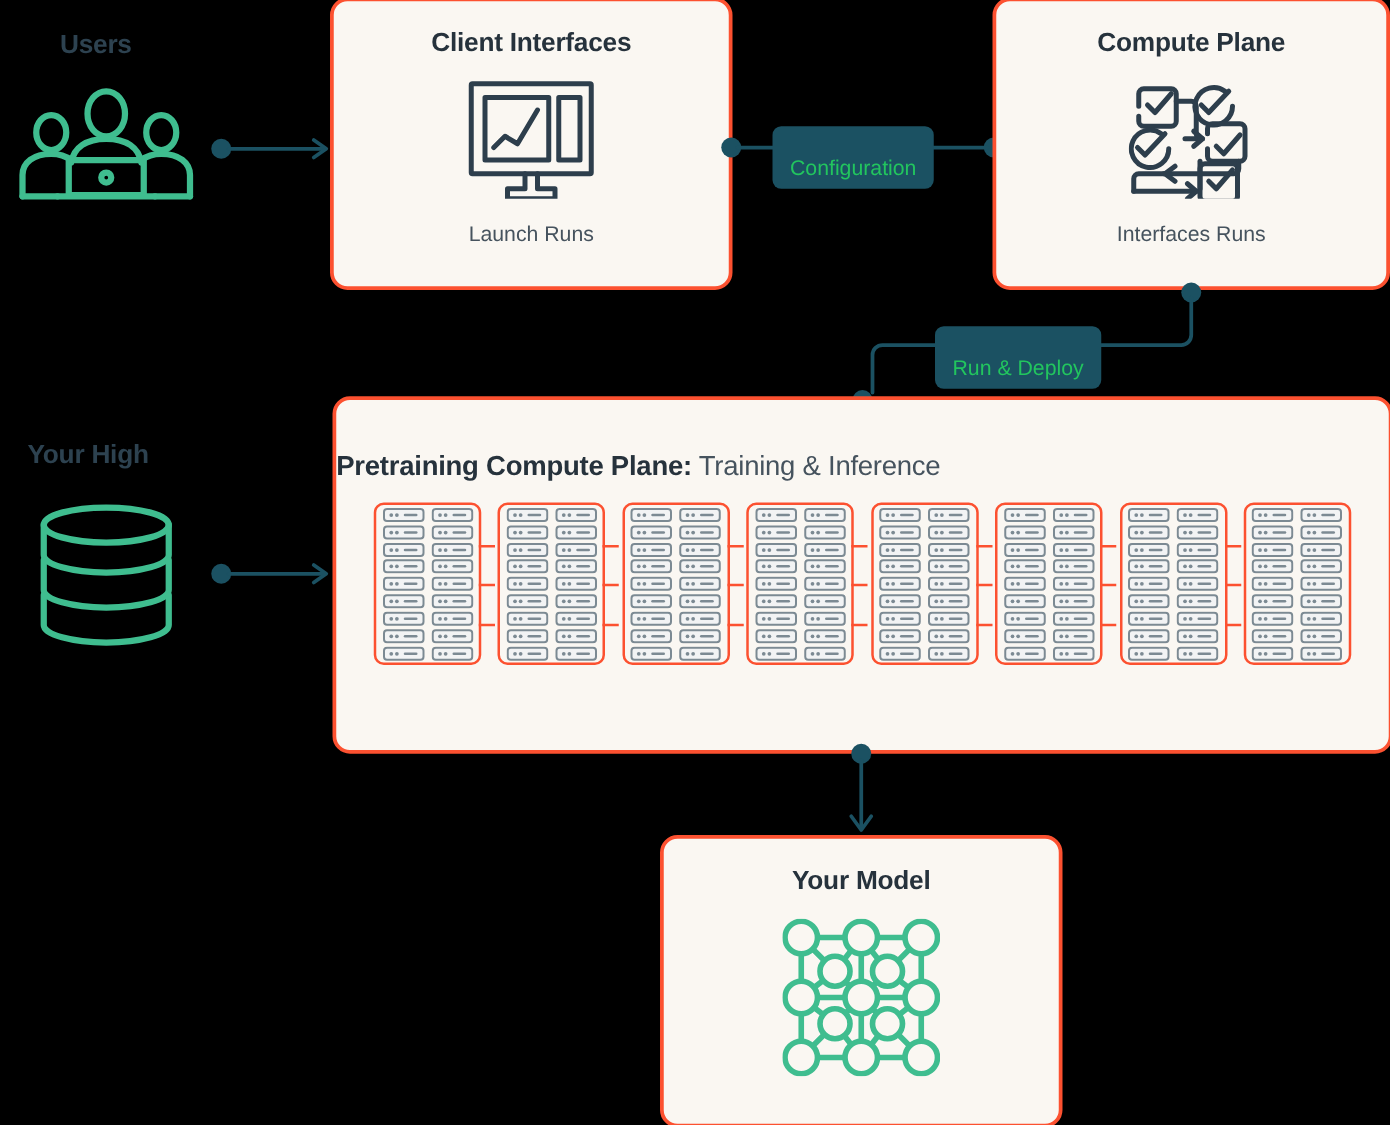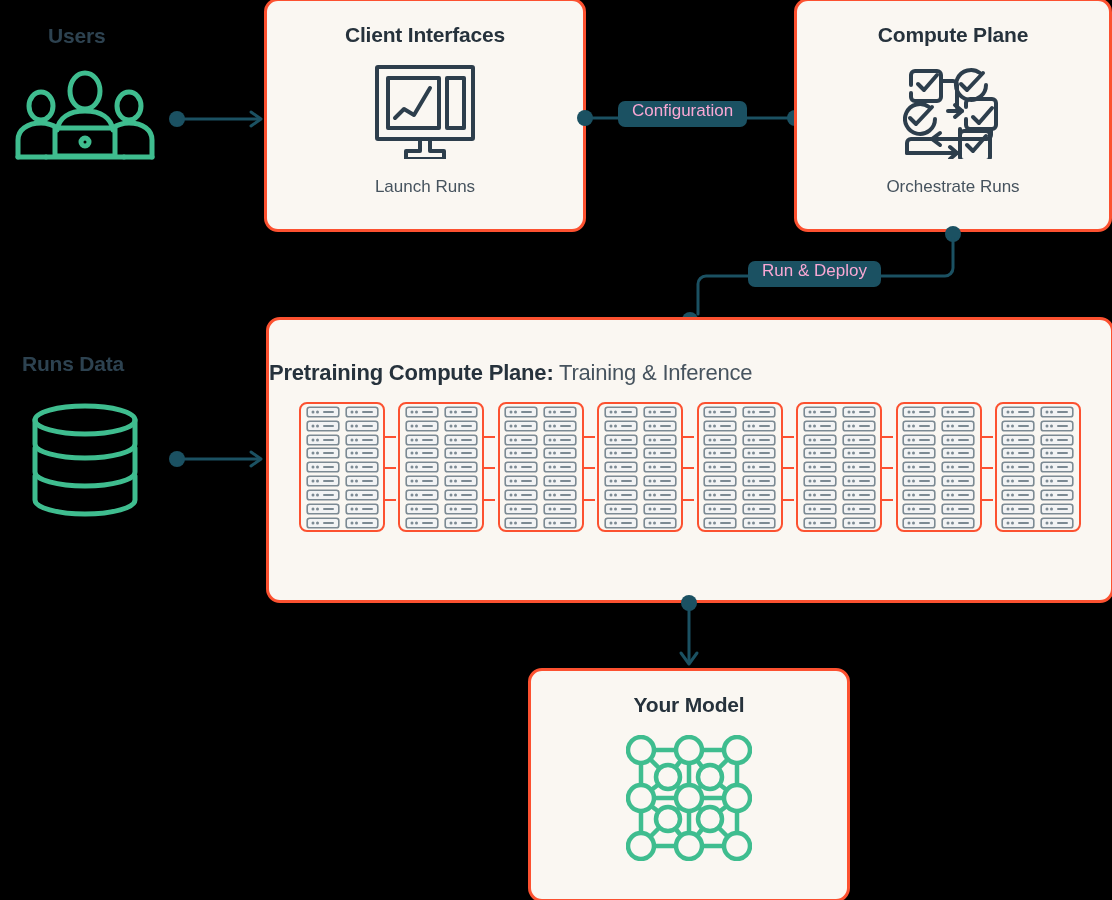--- a/index.html
+++ b/index.html
@@ -42,24 +42,24 @@
     color: #2d4250;
     letter-spacing: -0.2px;
   }
   .icon-outside { position: absolute; }
 
   
   .conn { position: absolute; }
   .pill {
     position: absolute;
     background: #1b5162;
-    color: #f9a8d4;
+    color: #22c55e;
     border-radius: 7px;
     font-size: 17px;
-    padding: 1px 14px 8px 14px;
+    padding: 25px 14px 8px 14px;
     white-space: nowrap;
     line-height: 1;
   }
 
   
   #plane-title { position: absolute; top: 40px; left: 0; width: 100%; }
   #plane-title .strong { font-weight: bold; font-size: 22px; color: #26323c; letter-spacing: -0.2px; }
   #plane-title .light  { font-weight: normal; font-size: 22px; color: #46535e; letter-spacing: -0.2px; }
   #plane-caption {
     position: absolute; bottom: 30px; left: 0; width: 100%;
@@ -171,33 +171,33 @@
         <path d="M38 18 h12 a4 4 0 0 1 4 4 v22 a4 4 0 0 0 4 4 h-2"></path>
         <path d="M45 48 h14"></path>
         <path d="M52 42 l7 6 l-7 6"></path>
         <path d="M88 66 v6 a4 4 0 0 1 -4 4 h-56"></path>
         <path d="M37 70 l-8 6 l8 6"></path>
         <path d="M28 76 h-20 a4 4 0 0 0 -4 4 v10 a0 0 0 0 0 0 0"></path>
         <path d="M4 90 h50"></path>
         <path d="M47 84 l7 6 l-7 6"></path>
       </svg>
     </div>
-    <div class="card-sub" style="margin-top:14px;">Orchestrate Runs</div>
+    <div class="card-sub" style="margin-top:14px;">Interfaces Runs</div>
   </div>
 
   <div class="conn" style="left:676px; top:224px;">
     <svg width="290" height="106" viewBox="0 0 290 106" fill="none" stroke="#1b5162" stroke-width="3" stroke-linecap="round">
       <circle cx="277" cy="10" r="8" fill="#1b5162" stroke="none"></circle>
       <circle cx="14" cy="96" r="8" fill="#1b5162" stroke="none"></circle>
       <path d="M277 14 V44 a8 8 0 0 1 -8 8 H30 a8 8 0 0 0 -8 8 V90" fill="none"></path>
     </svg>
   </div>
   <div class="pill" style="left:748px; top:261px;">Run &amp; Deploy</div>
 
-  <div class="out-label" style="left:22px; top:352px;">Runs Data</div>
+  <div class="out-label" style="left:22px; top:352px;">Your High</div>
 
   <div class="icon-outside" style="left:26px; top:400px;">
     <svg width="118" height="120" viewBox="0 0 118 120" fill="none" stroke="#3fbd8f" stroke-width="5" stroke-linecap="round" stroke-linejoin="round">
       <ellipse cx="59" cy="20" rx="50" ry="14"></ellipse>
       <path d="M9 20 v24 c0 7.7 22.4 14 50 14 s50 -6.3 50 -14 v-24"></path>
       <path d="M9 48 v24 c0 7.7 22.4 14 50 14 s50 -6.3 50 -14 v-24"></path>
       <path d="M9 76 v24 c0 7.7 22.4 14 50 14 s50 -6.3 50 -14 v-24"></path>
     </svg>
   </div>
 

